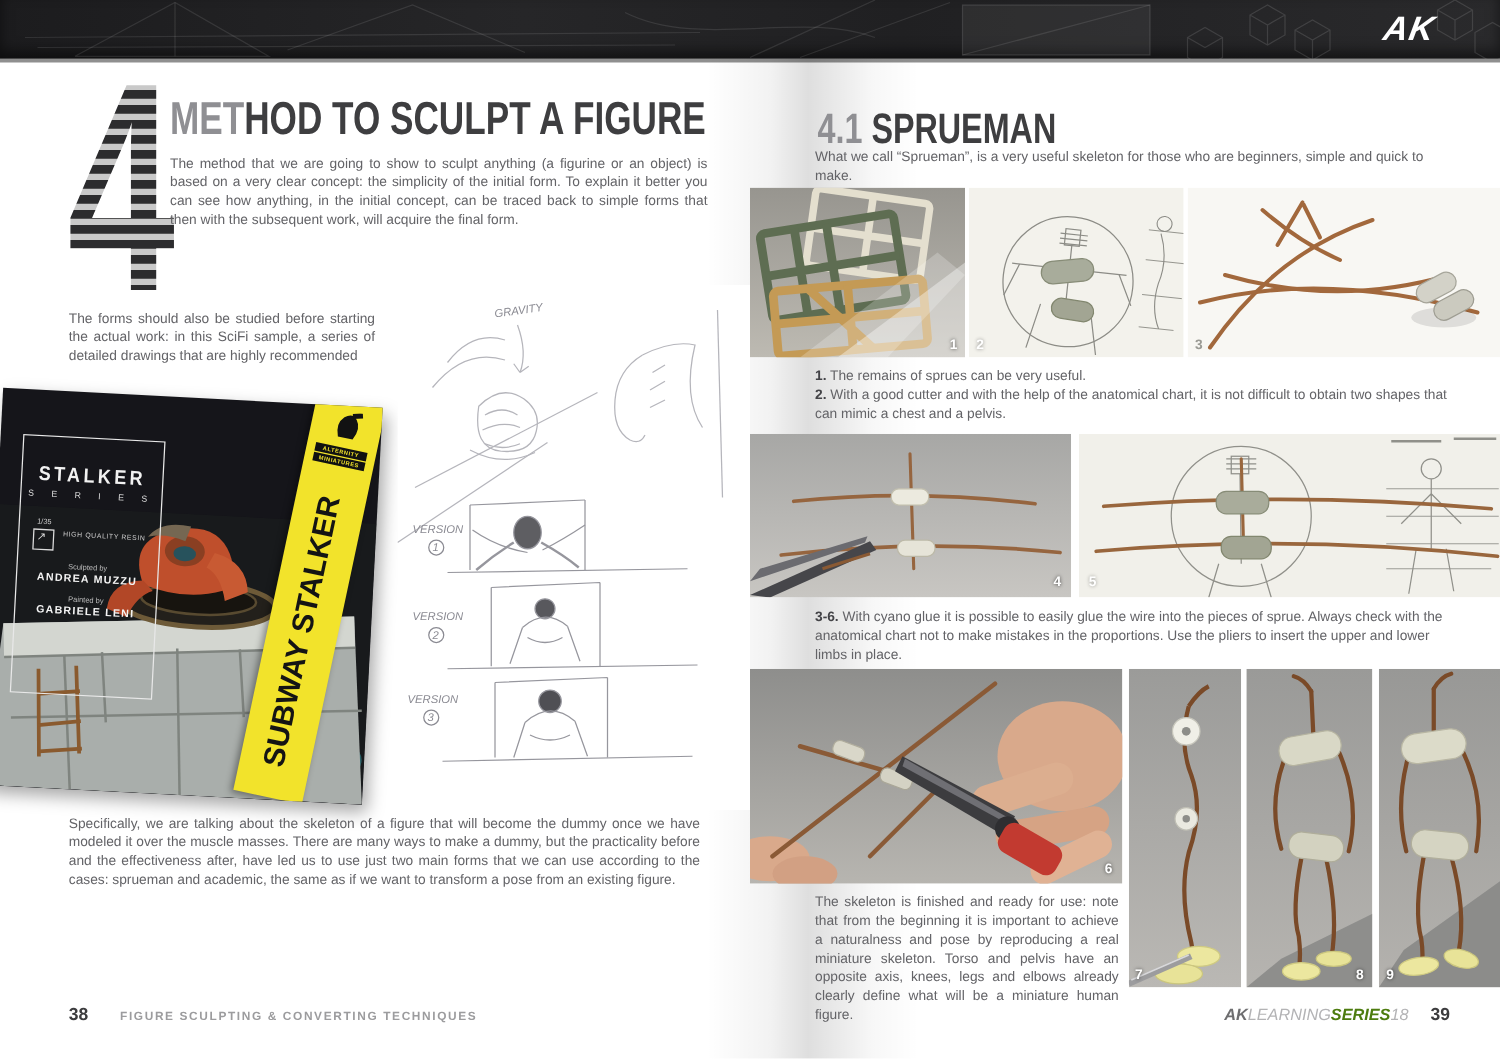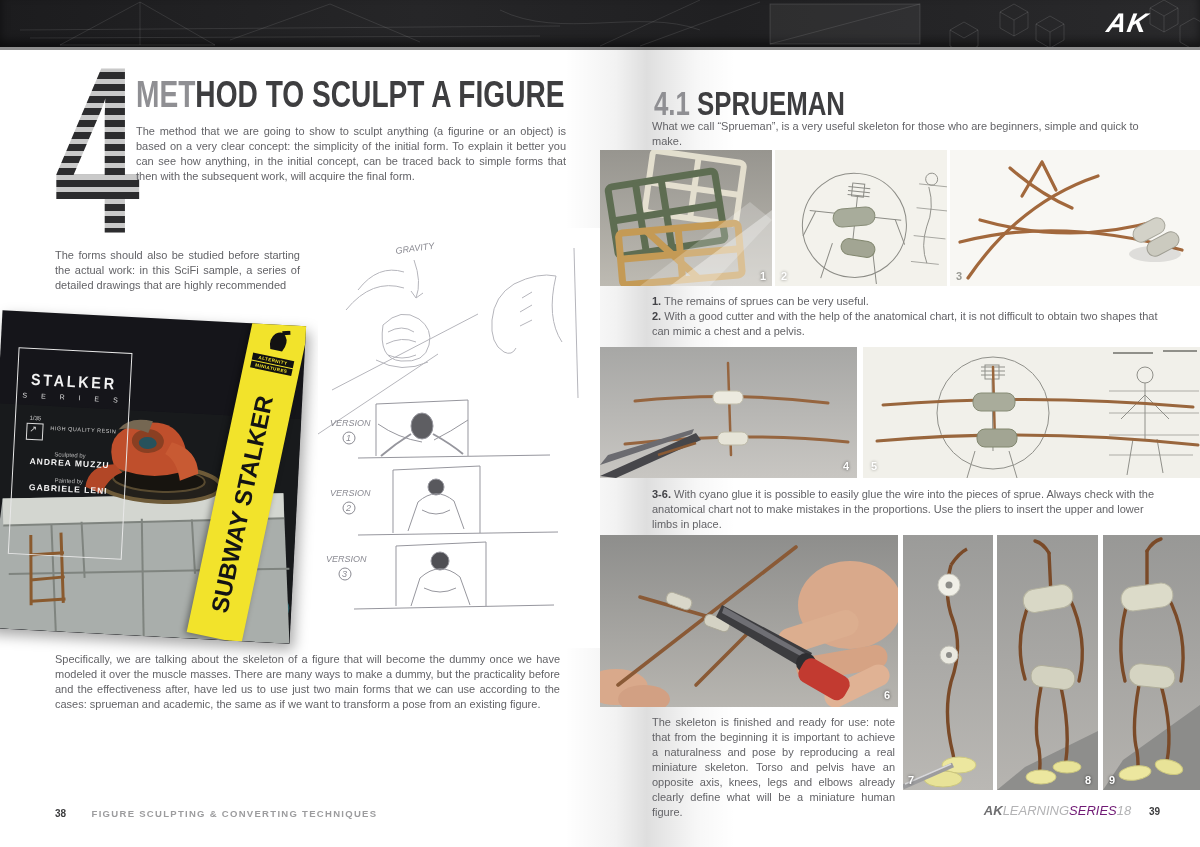--- a/index.html
+++ b/index.html
@@ -20,26 +20,26 @@
     display:inline-block;transform:scaleX(.76);transform-origin:left center;white-space:nowrap;}
   .title-gray{color:#8f8f93;}
   h1.page-title{margin:0;font-size:37px;}
   h2.section-title{margin:4px;font-size:34px;}
   
   .body-txt{font-size:11px;line-height:15px;text-align:justify;color:#636367;}
   .body-txt p{margin:0 0 12px 0;}
   .cap{font-size:11px;line-height:15px;color:#636367;}
   .cap b{color:#434347;}
   
-  .foot-num{font-weight:bold;font-size:10px;color:#3c3c3e;}
+  .foot-num{font-weight:bold;font-size:14px;color:#3c3c3e;}
   .foot-txt{font-size:9.5px;letter-spacing:1.3px;color:#9c9c9e;font-weight:bold;}
   .brand{font-size:13px;color:#8f8f91;}
   .brand .b1{font-weight:900;color:#6e6e70;font-style:italic;}
   .brand .b2{font-style:italic;color:#b3b3b5;font-weight:300;}
-  .brand .b3{font-weight:400;font-style:italic;color:#701a75;}
+  .brand .b3{font-weight:700;font-style:italic;color:#4d7c0f;}
   .brand .b4{font-style:italic;color:#b3b3b5;}
   
   .photo{overflow:hidden;}
   .pnum{position:absolute;font-weight:bold;font-size:11px;color:#fff;
     text-shadow:0 0 3px rgba(0,0,0,.65);}
   
   .box-art{left:-6px;top:318px;width:304px;height:318px;background:#15151a;
     transform:rotate(3deg);transform-origin:center;box-shadow:4px 6px 14px rgba(0,0,0,.35);overflow:hidden;}
   .stalker-panel{position:absolute;left:18px;top:36px;width:112px;height:205px;border:1px solid #e8e8e8;
     color:#f2f2f2;text-align:center;}

